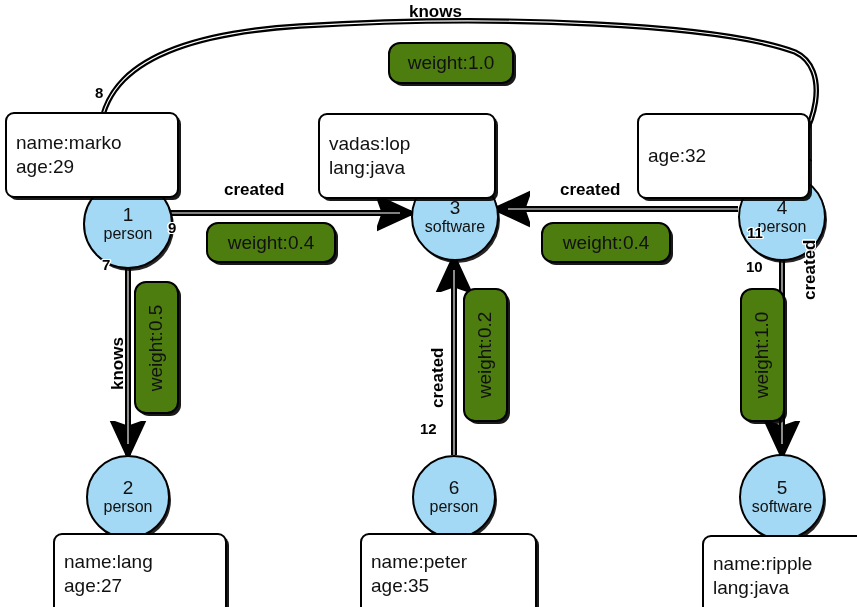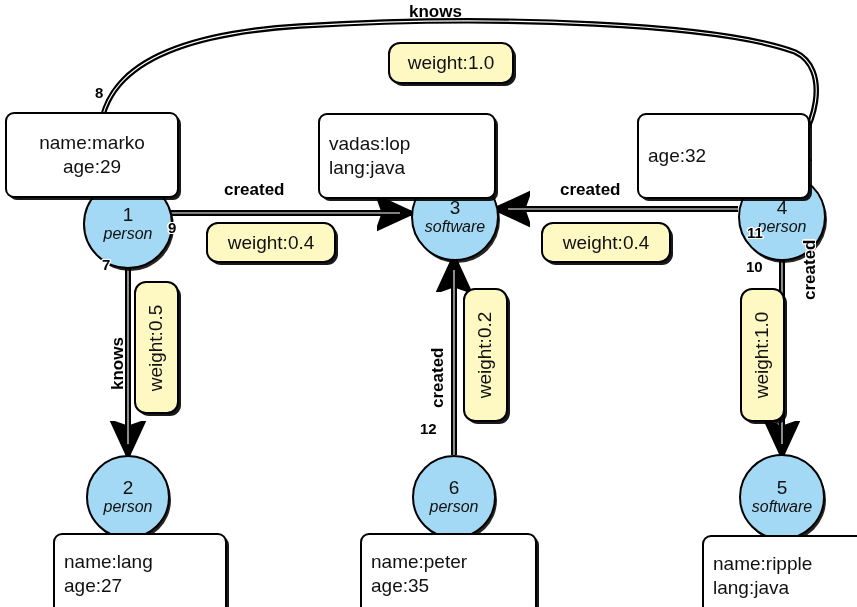--- a/index.html
+++ b/index.html
@@ -10,37 +10,37 @@
   .node{
     position:absolute;
     border-radius:50%;
     background:#a3d9f4;
     border:2.5px solid #000;
     box-shadow:2px 3px 0 -1px rgba(0,0,0,0.85);
     display:flex;flex-direction:column;align-items:center;justify-content:center;
     z-index:6;
   }
   .node .nid{font-size:19px;color:#111;line-height:1.05;}
-  .node .nlabel{font-size:16px;color:#111;line-height:1.1;font-style:italic;}
+  .node .nlabel{font-size:16px;color:#111;line-height:1.1;}
 
   .pbox{
     position:absolute;
     background:#fff;
     border:2.5px solid #000;
     border-radius:9px;
     box-shadow:3px 3px 0 -1px rgba(0,0,0,0.9);
     padding:5px 9px;
     z-index:7;
     display:flex;flex-direction:column;justify-content:center;
   }
   .pbox div{font-size:19px;color:#111;line-height:1.28;white-space:nowrap;}
 
   .wbox{
     position:absolute;
-    background:#fef9c3;
+    background:#4d7c0f;
     border:2.5px solid #000;
     border-radius:12px;
     box-shadow:3px 3px 0 -1px rgba(0,0,0,0.9);
     z-index:5;
     display:flex;align-items:center;justify-content:center;
   }
   .wbox span{font-size:19px;color:#111;white-space:nowrap;}
   .wbox.vert{}
   .wbox.vert span{transform:rotate(-90deg);}
 
@@ -96,21 +96,21 @@
     <line x1="128" y1="265" x2="128" y2="444" stroke="#fff" stroke-width="1.1"></line>
 
     <line x1="782" y1="257" x2="782" y2="455" stroke="#000" stroke-width="6" marker-end="url(#arrowOut)"></line>
     <line x1="782" y1="257" x2="782" y2="444" stroke="#fff" stroke-width="1.1"></line>
 
     <line x1="454" y1="455" x2="454" y2="258" stroke="#000" stroke-width="6" marker-end="url(#arrowOut)"></line>
     <line x1="454" y1="455" x2="454" y2="270" stroke="#fff" stroke-width="1.1"></line>
   </svg>
 
   <div id="overlay">
-      <div class="pbox" style="left: 5px; top: 112px; width: 152px; height: 72px; text-align: center;">
+      <div class="pbox" style="left: 5px; top: 112px; width: 152px; height: 72px;">
         <div>name:marko</div>
         <div>age:29</div>
       </div>
       <div class="node" style="left: 83px; top: 179px; width: 86px; height: 86px; background: rgb(163, 217, 244);">
         <div class="nid">1</div>
         <div class="nlabel">person</div>
       </div>
       <div class="pbox" style="left: 53px; top: 533px; width: 152px; height: 68px;">
         <div>name:lang</div>
         <div>age:27</div>

